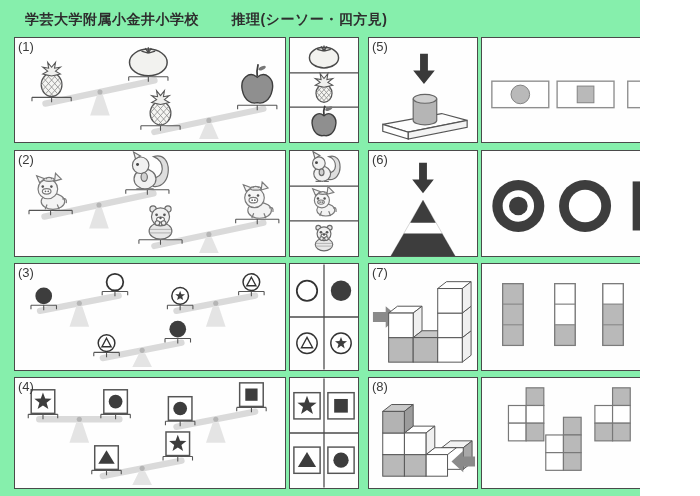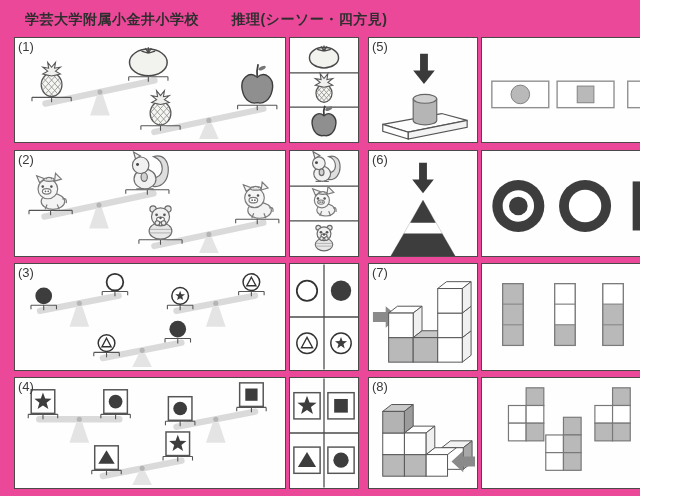--- a/index.html
+++ b/index.html
@@ -1,16 +1,16 @@
 <!DOCTYPE html>
 <html><head>
 <meta charset="utf-8">
 <style>
   html,body{margin:0;padding:0;background:#fff;}
-  .sheet{position:relative;width:640px;height:496px;background:#ec4899;
+  .sheet{position:relative;width:640px;height:496px;background:#86efac;
          font-family:"Liberation Sans","DejaVu Sans",sans-serif;overflow:hidden;}
   .title-row{position:absolute;top:11px;left:25px;font-size:14px;font-weight:bold;color:#2e2e2e;letter-spacing:0.5px;}
   .title-row .topic{margin-left:28px;}
   .box{position:absolute;border:1.6px solid #4a4a4a;background:#fefefe;box-sizing:border-box;}
   .box svg{position:absolute;left:0;top:0;width:100%;height:100%;}
   .plabel{position:absolute;left:3px;top:1px;font-size:13px;color:#3a3a3a;z-index:2;}
   
   #p1{left:14px;top:37px;width:272px;height:106px;}  #a1{left:289px;top:37px;width:70px;height:106px;}
   #p2{left:14px;top:150px;width:272px;height:107px;} #a2{left:289px;top:150px;width:70px;height:107px;}
   #p3{left:14px;top:263px;width:272px;height:108px;} #a3{left:289px;top:263px;width:70px;height:108px;}

